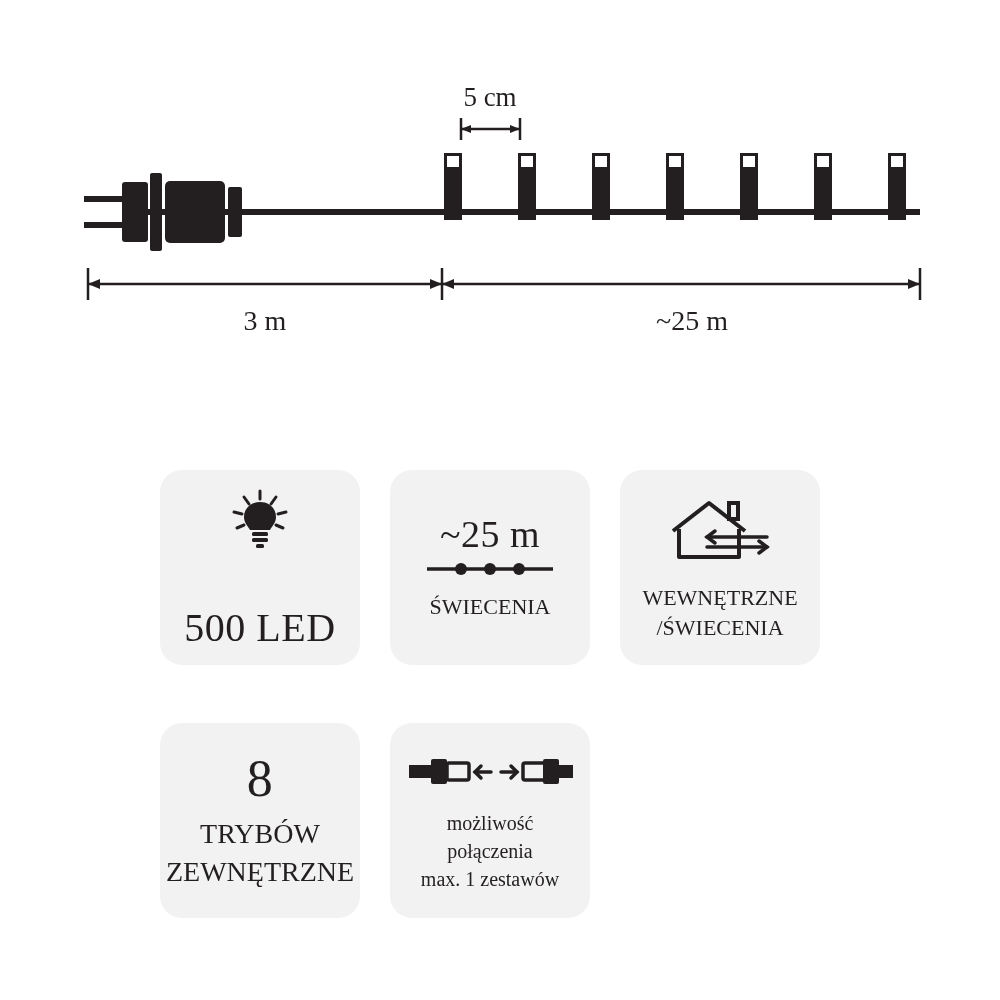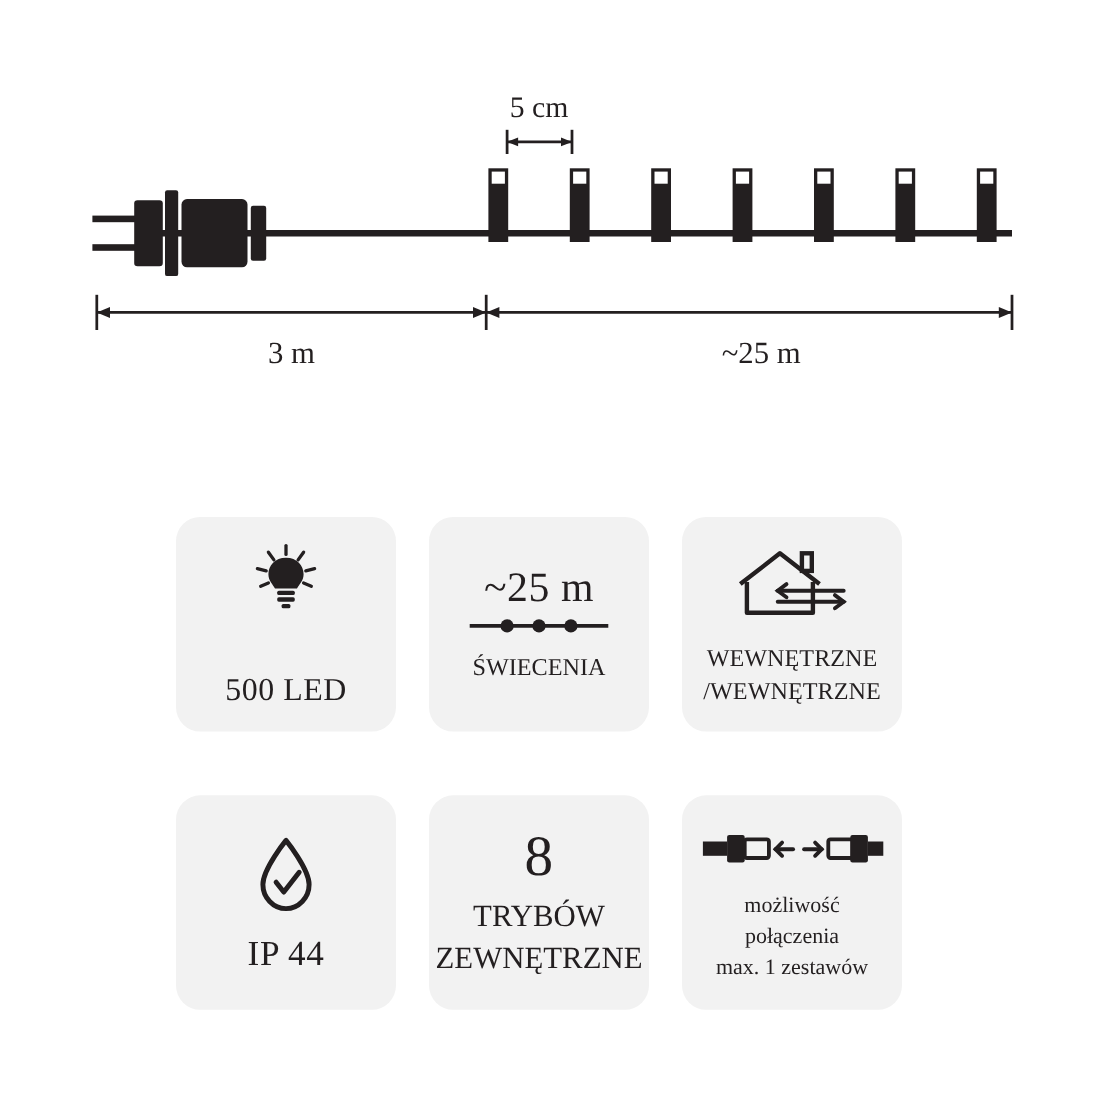--- a/index.html
+++ b/index.html
@@ -66,21 +66,21 @@
     line-height: 1.18;
     margin-top: 4px;
   }
   .card .label.small {
     font-size: 20px;
     line-height: 1.2;
   }
 
   
   .card-led .icon { margin-bottom: 14px; }
-  .card-led .big { font-size: 29px; margin-top: 44px; }
+  .card-led .big { font-size: 40px; margin-top: 44px; }
 
   
   .card-length .big { font-size: 38px; margin-bottom: 2px; }
   .card-length .icon { margin: 2px 0 10px 0; }
 
   
   .card-place .icon { margin-bottom: 16px; }
   .card-place .label { font-size: 22px; }
 
   
@@ -223,32 +223,23 @@
         <rect x="68" y="8" width="9" height="16" fill="none" stroke="#231f20" stroke-width="4"></rect>
         <g stroke="#231f20" stroke-width="3.5" stroke-linecap="round" fill="none">
           <line x1="46" y1="42" x2="106" y2="42"></line>
           <line x1="46" y1="52" x2="106" y2="52"></line>
           <polyline points="54,36 46,42 54,48" fill="none"></polyline>
           <polyline points="98,46 106,52 98,58" fill="none"></polyline>
         </g>
       </svg>
     </div>
     <div class="label">WEWNĘTRZNE</div>
-    <div class="label">/WEWNĘTRZNE</div>
-  </div>
-
-  <div class="card card-ip">
-    <div class="icon">
-      <svg width="62" height="74" viewBox="0 0 62 74">
-        <path d="M31 6 C31 6 10 32 10 46 C10 58 19.5 68 31 68 C42.5 68 52 58 52 46 C52 32 31 6 31 6 Z" fill="none" stroke="#231f20" stroke-width="4.5" stroke-linejoin="round"></path>
-        <path d="M22 44 L29 53 L43 35" fill="none" stroke="#231f20" stroke-width="4.5" stroke-linecap="round" stroke-linejoin="round"></path>
-      </svg>
-    </div>
-    <div class="big">IP 44</div>
-  </div>
+    <div class="label">/ŚWIECENIA</div>
+  </div>
+
 
   <div class="card card-modes">
     <div class="big">8</div>
     <div class="label">TRYBÓW</div>
     <div class="label">ZEWNĘTRZNE</div>
   </div>
 
   <div class="card card-connect">
     <div class="icon">
       <svg width="170" height="42" viewBox="0 0 170 42">

